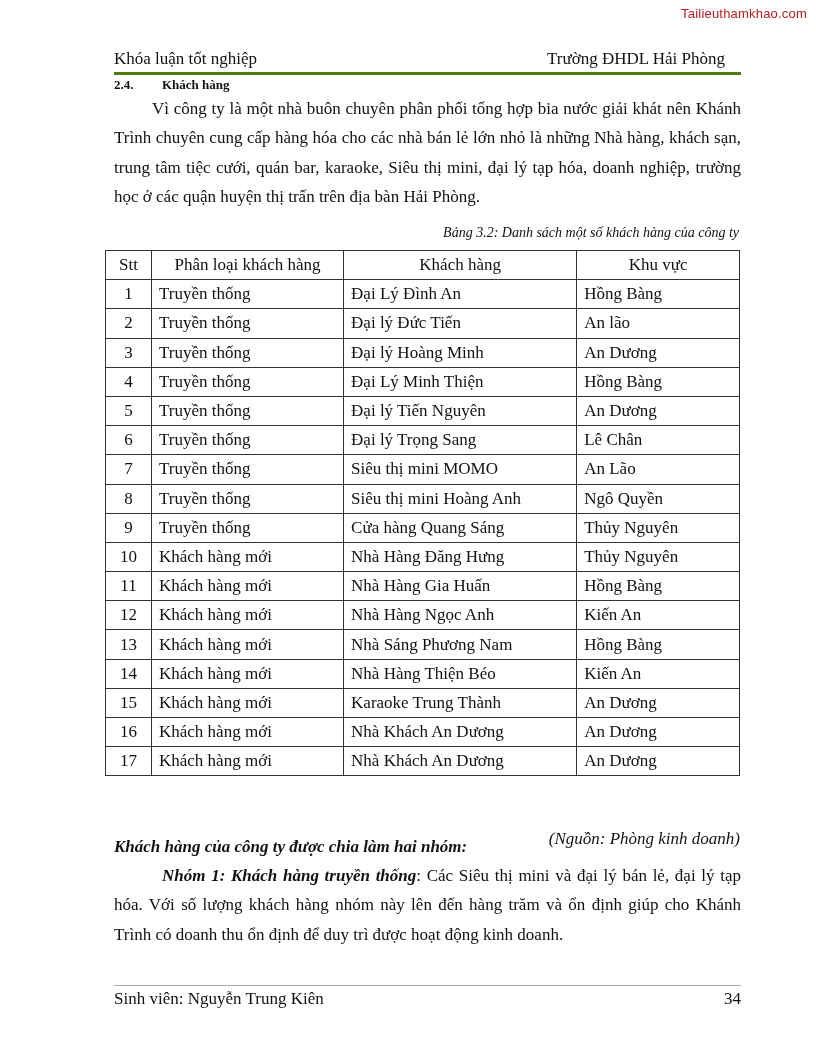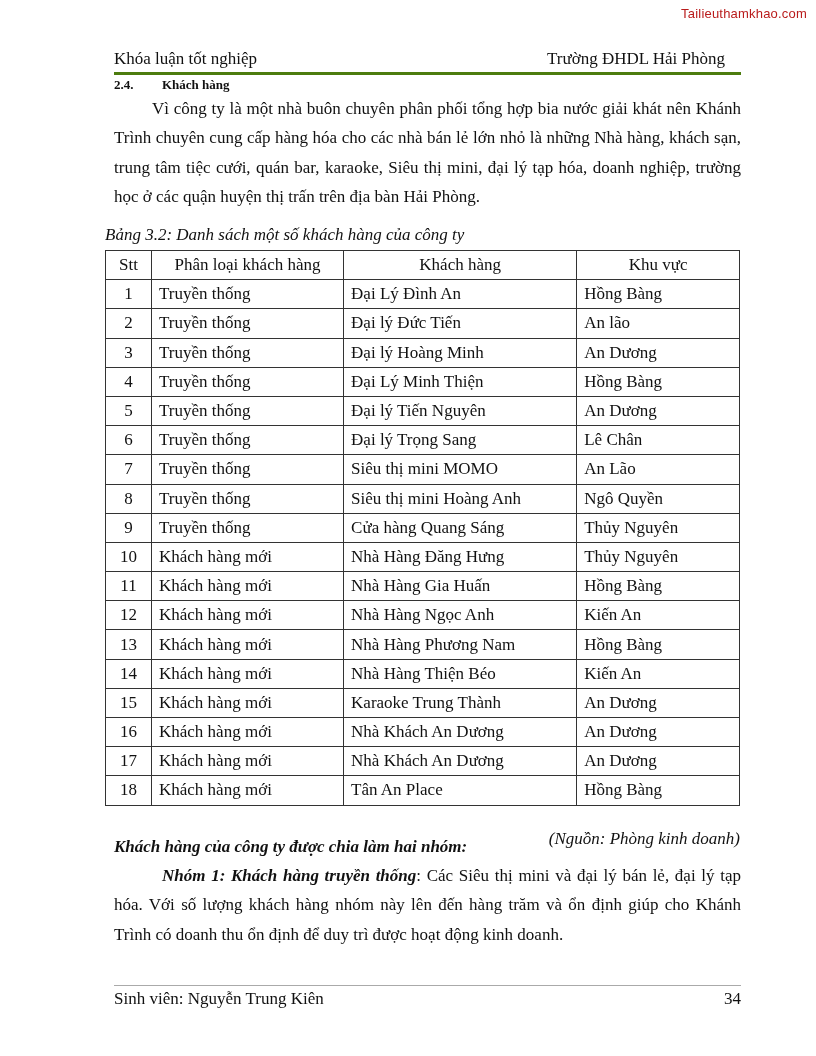--- a/index.html
+++ b/index.html
@@ -9,22 +9,22 @@
                font-size: 13px; color: #b91c1c; letter-spacing: 0.2px; }
   .header { position: absolute; left: 114px; top: 48px; width: 627px; height: 24px;
             border-bottom: 3px solid #4d7c0f; font-size: 17px; }
   .header .left { position: absolute; left: 0; top: 1px; }
   .header .right { position: absolute; right: 16px; top: 1px; }
   .section-title { position: absolute; left: 114px; top: 77px; font-size: 13px; font-weight: bold; }
   .section-title .num { display: inline-block; width: 48px; }
   .para { position: absolute; left: 114px; width: 627px; font-size: 17px; line-height: 29.3px;
           text-align: justify; }
   .para1 { top: 94px; text-indent: 38px; }
-  .caption { position: absolute; left: 105px; width: 634px; top: 225px; text-align: left;
-             font-size: 17px; font-style: italic; }
+  .caption { position: absolute; left: 105px; width: 634px; top: 225px; text-align: right;
+             font-size: 14px; font-style: italic; }
   table.cust { position: absolute; left: 105px; top: 250px; width: 635px; border-collapse: collapse;
                font-size: 17px; }
   table.cust td, table.cust th { border: 1.5px solid #333; height: 28.2px; padding: 0 7px;
                font-weight: normal; vertical-align: middle; white-space: nowrap; }
   table.cust th { text-align: center; }
   table.cust td.stt { text-align: center; padding: 0; }
   .c1 { width: 36px; } .c2 { width: 190px; } .c3 { width: 238px; } .c4 { width: 170px; }
   .source { position: absolute; right: 76px; top: 809px; font-size: 17px; font-style: italic; margin-top: 20px; }
   .group-heading { position: absolute; left: 114px; top: 837px; font-size: 17px; font-weight: bold; font-style: italic; }
   .para2 { top: 861px; }
@@ -131,21 +131,21 @@
       </tr>
       <tr>
         <td class="stt">12</td>
         <td>Khách hàng mới</td>
         <td>Nhà Hàng Ngọc Anh</td>
         <td>Kiến An</td>
       </tr>
       <tr>
         <td class="stt">13</td>
         <td>Khách hàng mới</td>
-        <td>Nhà Hàng Phương Nam</td>
+        <td>Nhà Sáng Phương Nam</td>
         <td>Hồng Bàng</td>
       </tr>
       <tr>
         <td class="stt">14</td>
         <td>Khách hàng mới</td>
         <td>Nhà Hàng Thiện Béo</td>
         <td>Kiến An</td>
       </tr>
       <tr>
         <td class="stt">15</td>
@@ -158,26 +158,20 @@
         <td>Khách hàng mới</td>
         <td>Nhà Khách An Dương</td>
         <td>An Dương</td>
       </tr>
       <tr>
         <td class="stt">17</td>
         <td>Khách hàng mới</td>
         <td>Nhà Khách An Dương</td>
         <td>An Dương</td>
       </tr>
-      <tr>
-        <td class="stt">18</td>
-        <td>Khách hàng mới</td>
-        <td>Tân An Place</td>
-        <td>Hồng Bàng</td>
-      </tr>
     </tbody>
 </table>
 
 <div class="source">(Nguồn: Phòng kinh doanh)</div>
 
 <div class="group-heading">Khách hàng của công ty được chia làm hai nhóm:</div>
 
 <div class="para para2"><span class="indent"></span><b>Nhóm 1: Khách hàng truyền thống</b><span>: Các Siêu thị mini và đại lý bán lẻ, đại lý tạp hóa. Với số lượng khách hàng nhóm này lên đến hàng trăm và ổn định giúp cho Khánh Trình có doanh thu ổn định để duy trì được hoạt động kinh doanh.</span></div>
 
 <div class="footer">

